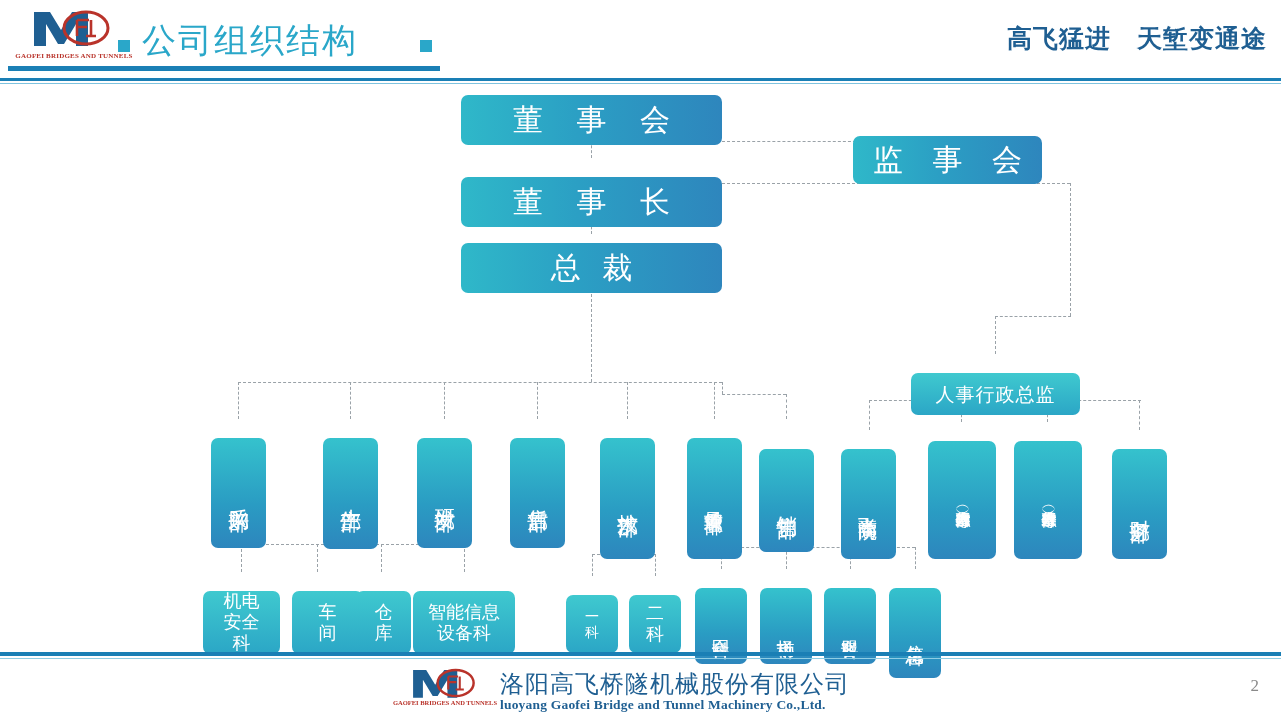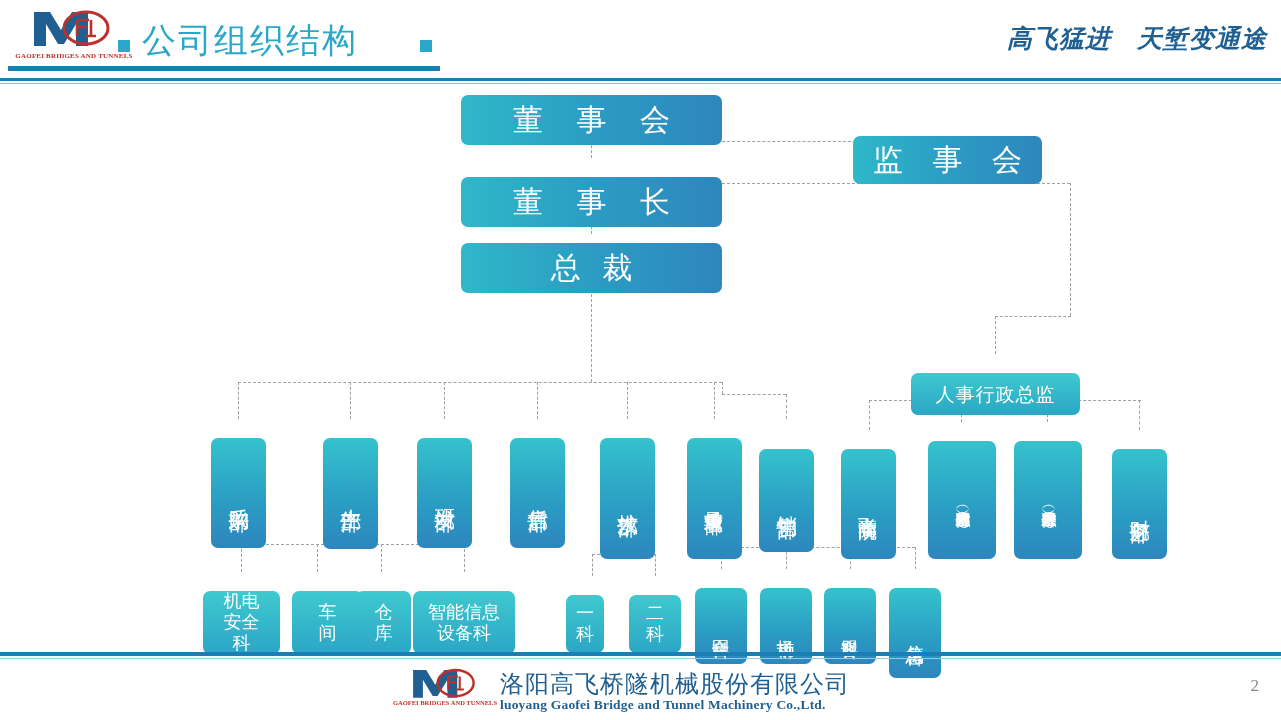--- a/index.html
+++ b/index.html
@@ -31,21 +31,21 @@
     white-space:nowrap;
   }
   .title-underline{position:absolute;left:8px;top:66px;width:432px;height:5px;background:#1a7fb5;}
   .sq{position:absolute;width:12px;height:12px;background:#2aa7c9;}
   .sq.a{left:118px;top:40px;}
   .sq.b{left:420px;top:40px;}
 
   .slogan{
     position:absolute;right:14px;top:22px;
     font-size:25px;font-weight:bold;color:#1f5f92;letter-spacing:1px;
-    font-family:"DejaVu Sans",sans-serif;white-space:nowrap;font-style:italic;
+    font-family:"DejaVu Sans",sans-serif;white-space:nowrap;
   }
 
   
   .ftr-rule{position:absolute;left:0;top:652px;width:1281px;height:4px;background:#1a7fb5;}
   .ftr-rule2{position:absolute;left:0;top:658px;width:1281px;height:1px;background:#8fcde3;}
   .ftr-logo{position:absolute;left:402px;top:665px;width:86px;height:46px;}
   .ftr-logo .logotext{
     position:absolute;left:-12px;top:34px;width:110px;text-align:center;
     font-size:6.5px;font-weight:bold;color:#b9332a;
     font-family:"Liberation Serif","DejaVu Serif",serif;
@@ -226,21 +226,21 @@
   <div class="node grad-t" style="left:292px;top:572px;width:71px;height:63px;font-size:18px;">
     <span style="display:block;width:20px;line-height:1.15;">车间</span>
   </div>
   <div class="node grad-t" style="left:356px;top:572px;width:55px;height:63px;font-size:18px;">
     <span style="display:block;width:20px;line-height:1.15;">仓库</span>
   </div>
   <div class="node grad-t" style="left:413px;top:572px;width:102px;height:63px;font-size:18px;">
     <span style="display:block;width:72px;line-height:1.15;">智能信息设备科</span>
   </div>
 
-  <div class="node grad-t" style="left:566px;top:576px;width:38px;height:58px;font-size:18px;">
+  <div class="node grad-t" style="left:566px;top:576px;width:52px;height:58px;font-size:14px;">
     <span style="display:block;width:20px;line-height:1.15;">一科</span>
   </div>
   <div class="node grad-t" style="left:629px;top:576px;width:52px;height:58px;font-size:18px;">
     <span style="display:block;width:20px;line-height:1.15;">二科</span>
   </div>
 
   <div class="node grad-v" style="left:695px;top:569px;width:52px;height:76px;">
     <span class="vert" style="font-size:18px;">合同科</span>
   </div>
   <div class="node grad-v" style="left:760px;top:569px;width:52px;height:76px;">

